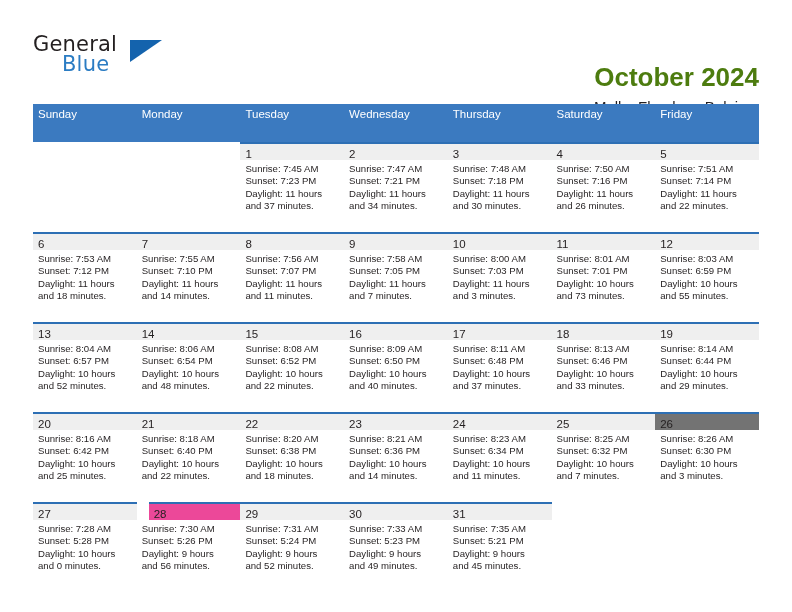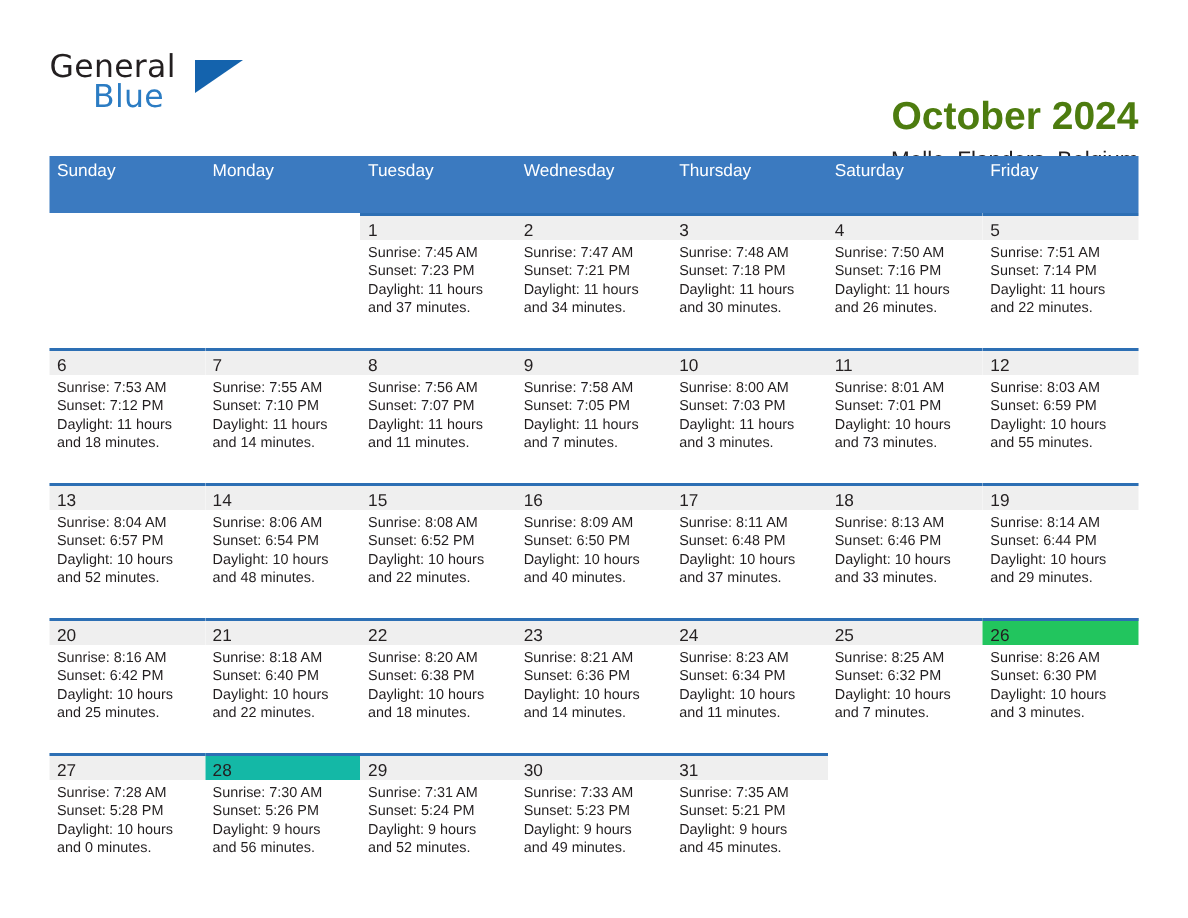--- a/index.html
+++ b/index.html
@@ -412,41 +412,41 @@
           <div class="day-cell filled">
             <div class="day-num-band" style="background: rgb(239, 239, 239); border-top-color: rgb(45, 111, 180);"><span class="day-num">25</span></div>
             <div class="day-info">
               <div>Sunrise: 8:25 AM</div>
               <div>Sunset: 6:32 PM</div>
               <div>Daylight: 10 hours</div>
               <div>and 7 minutes.</div>
             </div>
           </div>
           <div class="day-cell filled">
-            <div class="day-num-band" style="background: #22c55e; border-top-color: rgb(45, 111, 180);"><span class="day-num">26</span></div>
+            <div class="day-num-band" style="background: #737373; border-top-color: rgb(45, 111, 180);"><span class="day-num">26</span></div>
             <div class="day-info">
               <div>Sunrise: 8:26 AM</div>
               <div>Sunset: 6:30 PM</div>
               <div>Daylight: 10 hours</div>
               <div>and 3 minutes.</div>
             </div>
           </div>
         </div>
         <div class="week-row">
           <div class="day-cell filled">
             <div class="day-num-band" style="background: rgb(239, 239, 239); border-top-color: rgb(45, 111, 180);"><span class="day-num">27</span></div>
             <div class="day-info">
               <div>Sunrise: 7:28 AM</div>
               <div>Sunset: 5:28 PM</div>
               <div>Daylight: 10 hours</div>
               <div>and 0 minutes.</div>
             </div>
           </div>
           <div class="day-cell filled">
-            <div class="day-num-band" style="background: #14b8a6; border-top-color: rgb(45, 111, 180);"><span class="day-num">28</span></div>
+            <div class="day-num-band" style="background: #ec4899; border-top-color: rgb(45, 111, 180); margin-left: 12px;"><span class="day-num">28</span></div>
             <div class="day-info">
               <div>Sunrise: 7:30 AM</div>
               <div>Sunset: 5:26 PM</div>
               <div>Daylight: 9 hours</div>
               <div>and 56 minutes.</div>
             </div>
           </div>
           <div class="day-cell filled">
             <div class="day-num-band" style="background: rgb(239, 239, 239); border-top-color: rgb(45, 111, 180);"><span class="day-num">29</span></div>
             <div class="day-info">

